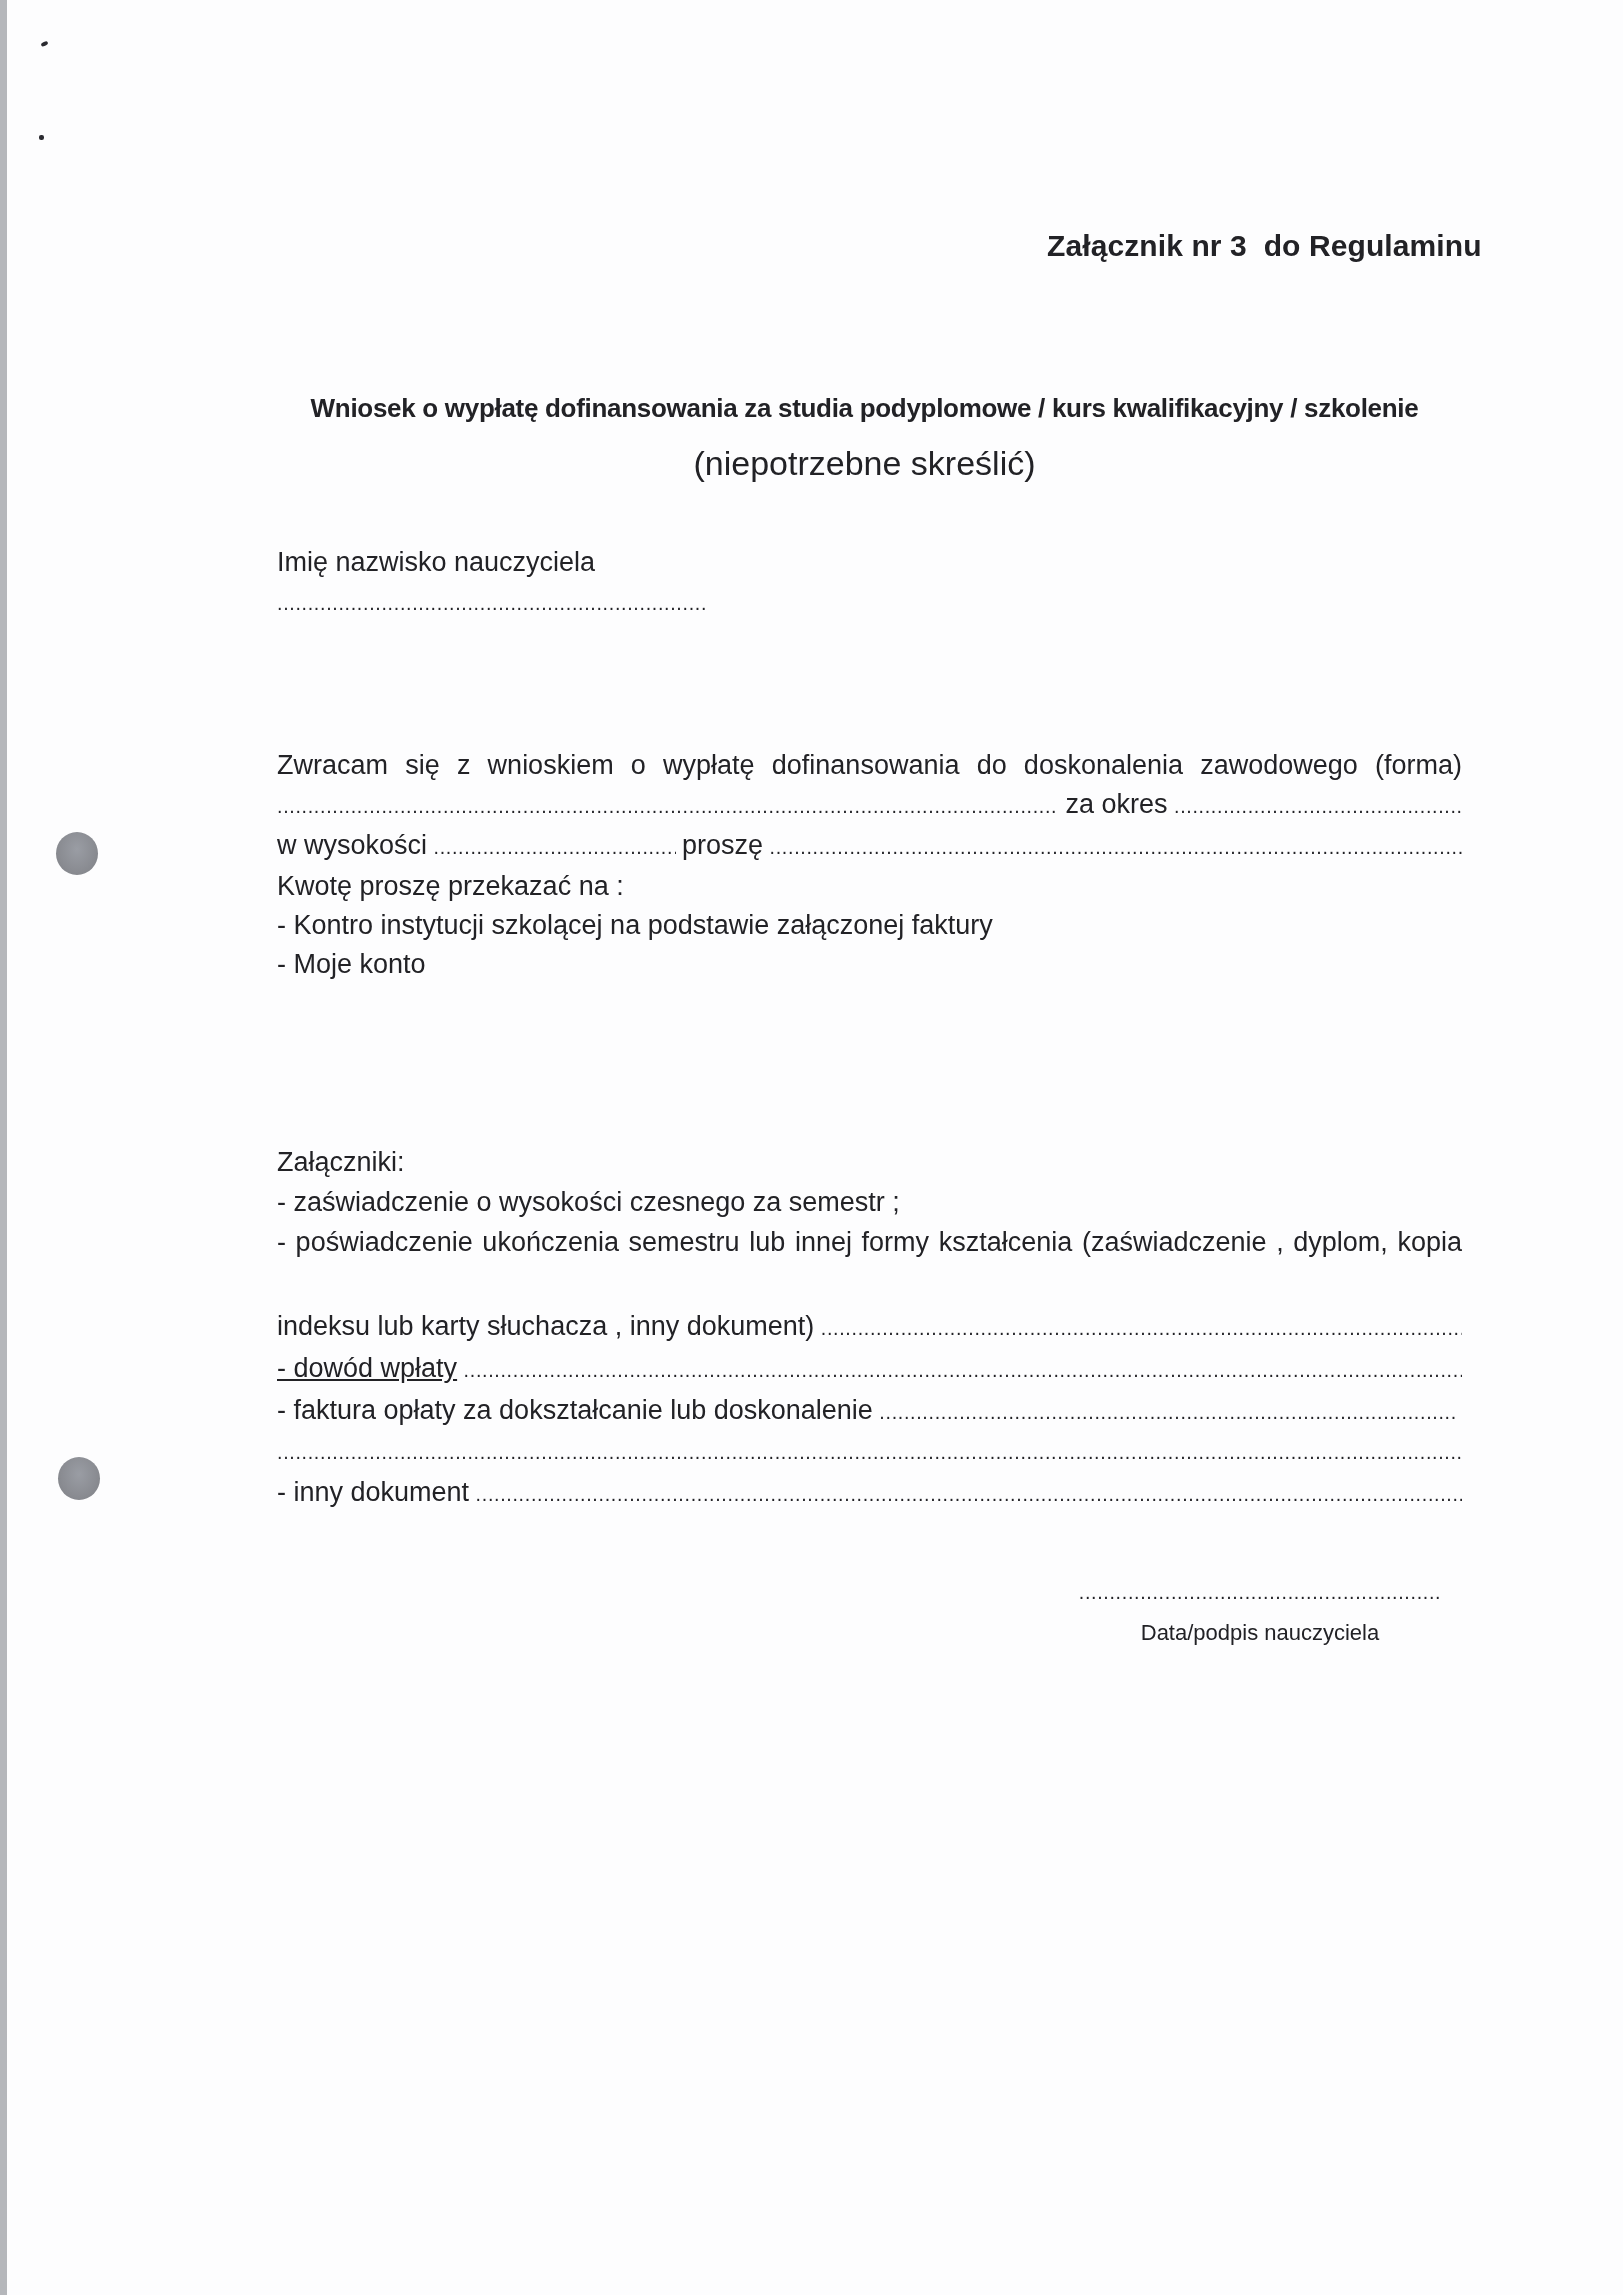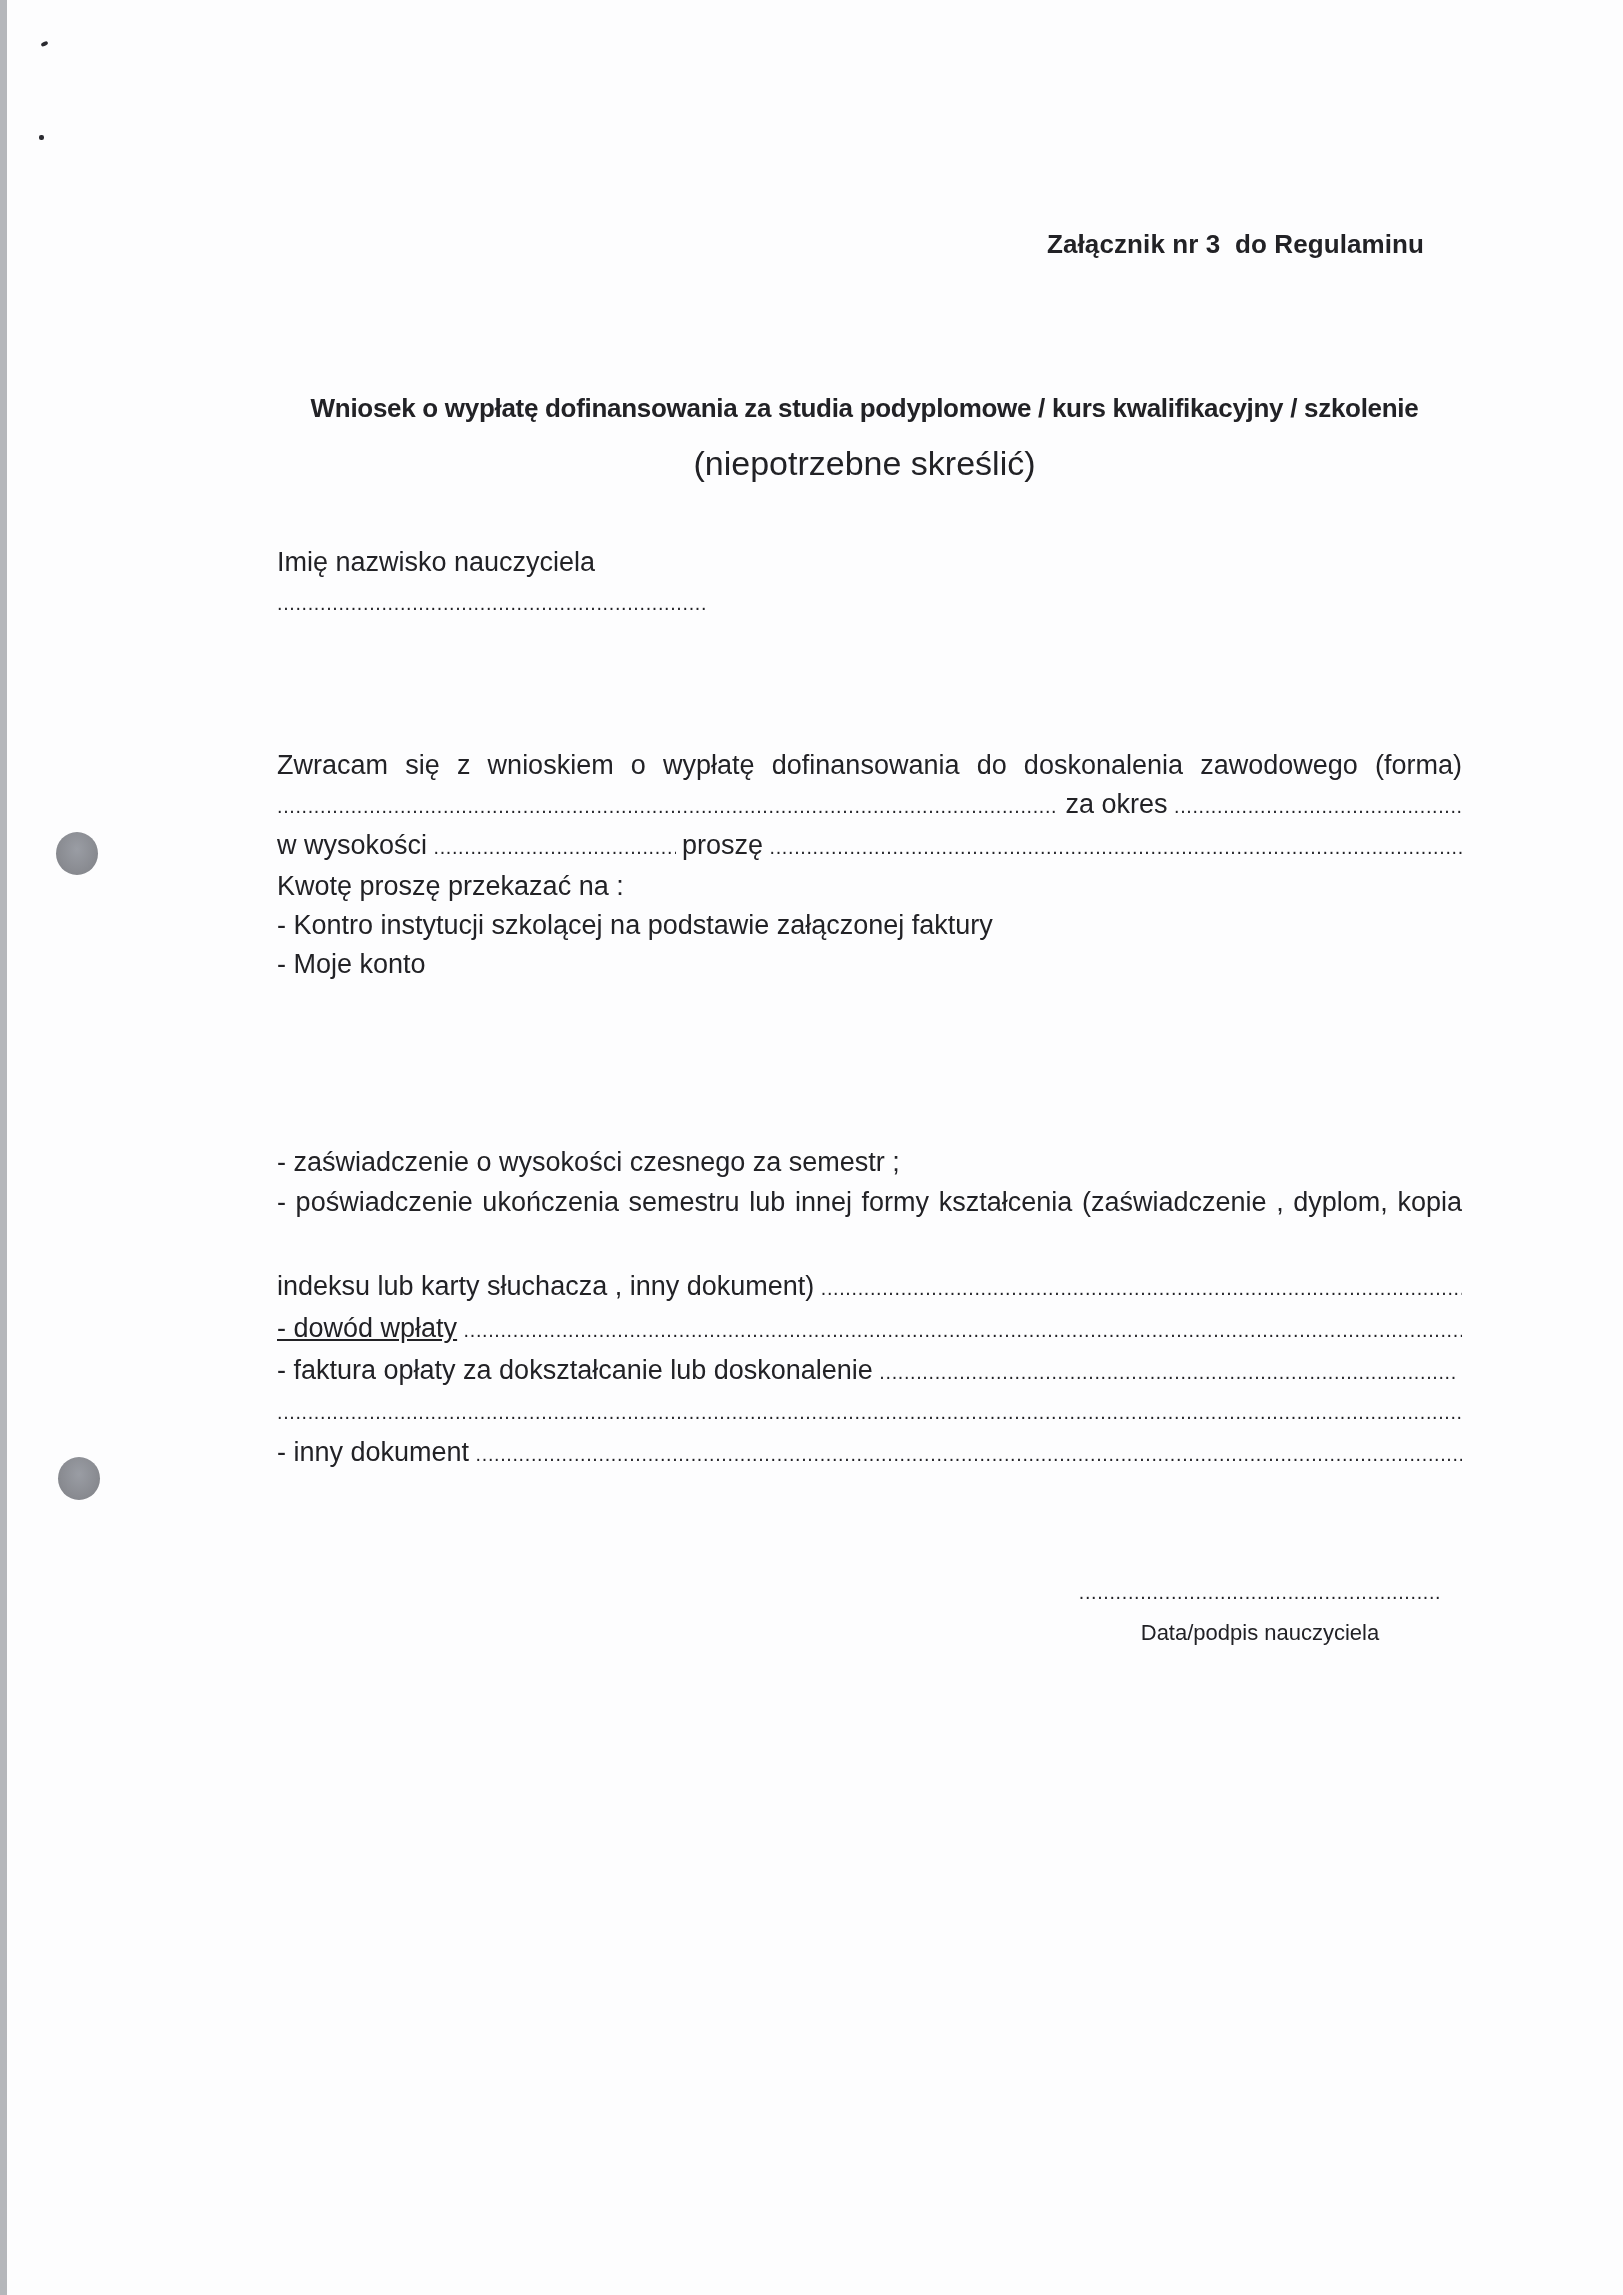--- a/index.html
+++ b/index.html
@@ -18,21 +18,21 @@
   .speck.s2 { left: 39px; top: 135px; width: 5.2px; height: 5.2px; }
   .punch-hole {
     position: absolute; width: 42px; height: 43px; border-radius: 50%;
     background: radial-gradient(ellipse at 50% 40%, #9a9da4 0%, #8a8c92 60%, #7d7f84 100%);
   }
   .punch-hole.h1 { left: 56px; top: 832px; }
   .punch-hole.h2 { left: 58px; top: 1457px; }
 
   .annex-header {
     position: absolute; left: 1047px; top: 229px; width: 412px; text-align: left;
-    font-weight: bold; font-size: 26px; letter-spacing: 0.1px; white-space: pre;
+    font-weight: bold; font-size: 30px; letter-spacing: 0.1px; white-space: pre;
   }
   .title-block { position: absolute; left: 249px; top: 385px; width: 1231px; text-align: center; }
   .doc-title { font-weight: bold; font-size: 26px; letter-spacing: -0.3px; margin-top: 8px; }
   .doc-subtitle { font-size: 34px; margin-top: 20px; }
 
   .field-label { position: absolute; left: 277px; top: 547px; font-size: 27px; }
   .dots { letter-spacing: 0.7px; white-space: nowrap; overflow: hidden; }
   .name-dots { position: absolute; left: 277px; top: 592px; width: 458px; font-size: 19.6px; }
 
   .request-block { position: absolute; left: 277px; top: 746px; width: 1185px; font-size: 27px; line-height: 39px; }
@@ -77,20 +77,21 @@
     <span class="fill" style="flex: 0 0 242px;">................................................................................................................................................................................................................</span>
     <span style="padding: 0 6.5px;">proszę</span>
     <span class="fill">................................................................................................................................................................................................................</span>
   </div>
   <div>Kwotę proszę przekazać na :</div>
   <div>- Kontro instytucji szkolącej na podstawie załączonej faktury</div>
   <div>- Moje konto</div>
 </div>
 
 <div class="attachments-block">
+  <div>Załączniki:</div>
   <div>- zaświadczenie o wysokości czesnego za semestr ;</div>
   <div class="justify">- poświadczenie ukończenia semestru lub innej formy kształcenia (zaświadczenie , dyplom, kopia</div>
   <div class="line">
     <span style="padding-right: 6.5px; margin-top: 44px;">indeksu lub karty słuchacza , inny dokument)</span>
     <span class="fill">................................................................................................................................................................................................................</span>
   </div>
   <div class="line">
     <span style="padding-right: 6.5px; text-decoration: underline;">- dowód wpłaty</span>
     <span class="fill">................................................................................................................................................................................................................</span>
   </div>

